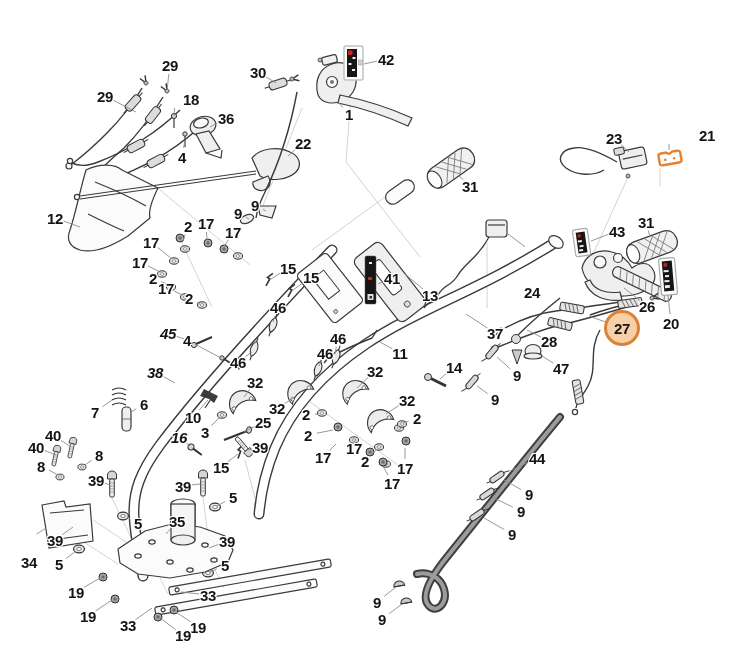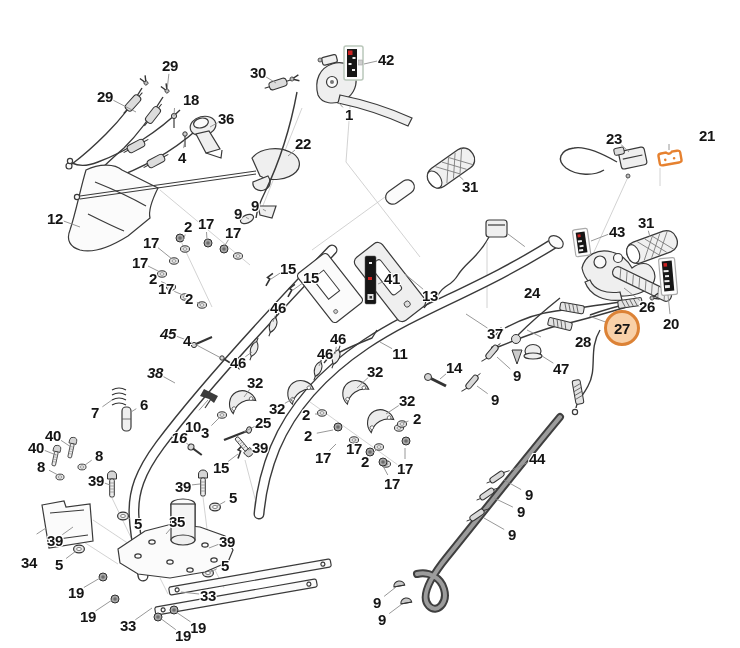--- a/index.html
+++ b/index.html
@@ -530,21 +530,21 @@
       <div class="callout" style="left: 707px; top: 135px;">21</div>
       <div class="callout" style="left: 532px; top: 252px; margin-top: 40px;">24</div>
       <div class="callout" style="left: 617px; top: 231px;">43</div>
       <div class="callout" style="left: 646px; top: 222px;">31</div>
       <div class="callout" style="left: 647px; top: 306px;">26</div>
       <div class="callout" style="left: 671px; top: 323px;">20</div>
       <div class="callout circled" style="left: 622px; top: 328px; background: rgb(248, 208, 168); border: 3px solid rgb(220, 130, 54);">27</div>
       <div class="callout" style="left: 430px; top: 295px;">13</div>
       <div class="callout" style="left: 392px; top: 278px;">41</div>
       <div class="callout" style="left: 495px; top: 333px;">37</div>
-      <div class="callout" style="left: 549px; top: 341px; margin-left: 34px;">28</div>
+      <div class="callout" style="left: 549px; top: 341px;">28</div>
       <div class="callout" style="left: 561px; top: 368px;">47</div>
       <div class="callout" style="left: 517px; top: 375px;">9</div>
       <div class="callout" style="left: 495px; top: 399px;">9</div>
       <div class="callout" style="left: 400px; top: 353px;">11</div>
       <div class="callout" style="left: 454px; top: 367px;">14</div>
       <div class="callout" style="left: 537px; top: 458px; text-align: center;">44</div>
       <div class="callout" style="left: 529px; top: 494px;">9</div>
       <div class="callout" style="left: 521px; top: 511px;">9</div>
       <div class="callout" style="left: 512px; top: 534px;">9</div>
       <div class="callout" style="left: 377px; top: 602px;">9</div>
@@ -575,21 +575,21 @@
       <div class="callout" style="left: 354px; top: 448px;">17</div>
       <div class="callout" style="left: 365px; top: 461px;">2</div>
       <div class="callout" style="left: 405px; top: 468px;">17</div>
       <div class="callout" style="left: 392px; top: 483px;">17</div>
       <div class="callout" style="left: 417px; top: 418px;">2</div>
       <div class="callout" style="left: 168px; top: 333px; font-style: italic;">45</div>
       <div class="callout" style="left: 187px; top: 340px;">4</div>
       <div class="callout" style="left: 155px; top: 372px; font-style: italic;">38</div>
       <div class="callout" style="left: 95px; top: 412px;">7</div>
       <div class="callout" style="left: 144px; top: 404px;">6</div>
-      <div class="callout" style="left: 193px; top: 426px;">10</div>
+      <div class="callout" style="left: 193px; top: 417px;">10</div>
       <div class="callout" style="left: 205px; top: 432px;">3</div>
       <div class="callout" style="left: 179px; top: 437px; font-style: italic;">16</div>
       <div class="callout" style="left: 221px; top: 467px;">15</div>
       <div class="callout" style="left: 263px; top: 422px;">25</div>
       <div class="callout" style="left: 260px; top: 447px;">39</div>
       <div class="callout" style="left: 53px; top: 435px;">40</div>
       <div class="callout" style="left: 36px; top: 447px;">40</div>
       <div class="callout" style="left: 99px; top: 455px;">8</div>
       <div class="callout" style="left: 41px; top: 466px;">8</div>
       <div class="callout" style="left: 96px; top: 480px;">39</div>

